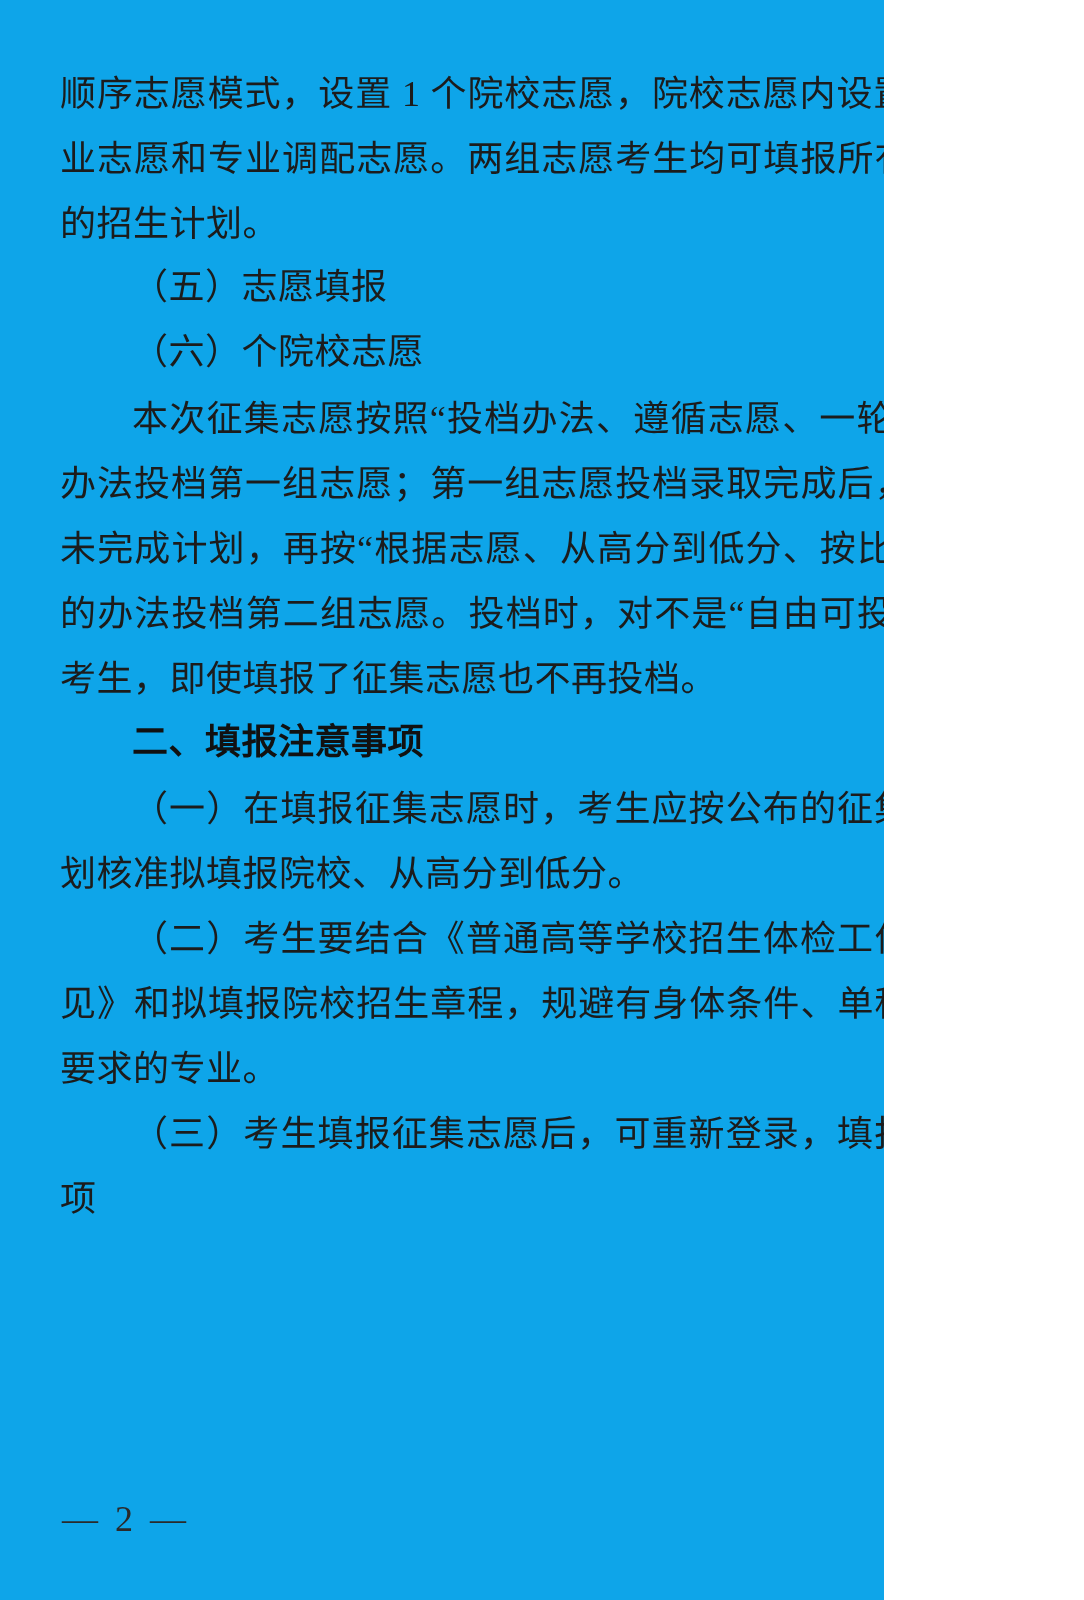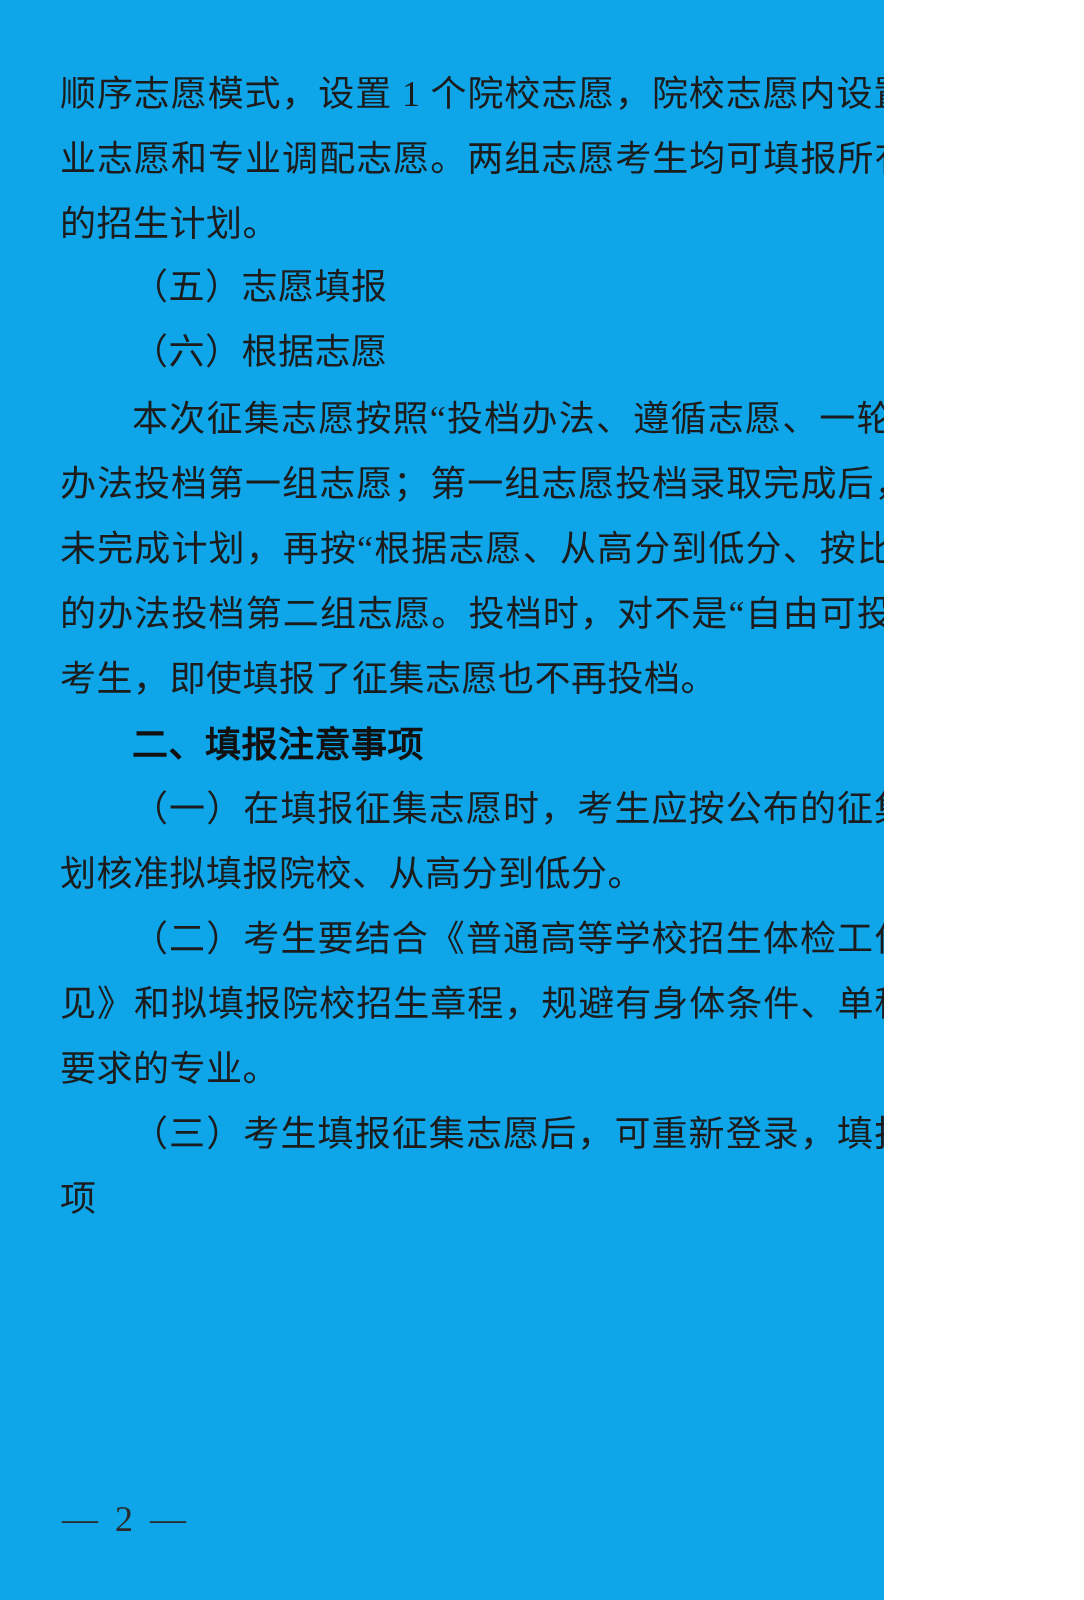--- a/index.html
+++ b/index.html
@@ -34,21 +34,21 @@
     text-indent: 2em;
   }
   .heading-kai {
     text-indent: 2em;
     letter-spacing: 2px;
     font-size: 36px;
     font-family: Liberation Mono, monospace;
   }
   .heading-bold {
     text-indent: 2em;
-    font-family: Liberation Sans, sans-serif;
+    font-family: Liberation Mono, monospace;
     font-weight: 700;
     font-size: 38px;
     letter-spacing: 3px;
     color: #111111;
   }
   .footer {
     position: absolute;
     left: 62px;
     bottom: 60px;
     font-size: 36px;
@@ -57,21 +57,21 @@
     font-family: "Liberation Serif", "DejaVu Serif", serif;
   }
 </style>
 </head>
 <body>
 
 <div class="page">
   <div class="content">
     <p class="body">顺序志愿模式，设置 1 个院校志愿，院校志愿内设置 6 个专业志愿和专业调配志愿。两组志愿考生均可填报所有未完成的招生计划。</p>
     <p class="heading-kai">（五）志愿填报</p>
-    <p class="heading-kai">（六）根据志愿</p>
+    <p class="heading-kai">（六）个院校志愿</p>
     <p class="indent">本次征集志愿按照“投档办法、遵循志愿、一轮投档”的办法投档第一组志愿；第一组志愿投档录取完成后，如仍有未完成计划，再按“根据志愿、从高分到低分、按比例投档”的办法投档第二组志愿。投档时，对不是“自由可投”状态的考生，即使填报了征集志愿也不再投档。</p>
     <p class="heading-bold">二、填报注意事项</p>
     <p class="indent">（一）在填报征集志愿时，考生应按公布的征集志愿计划核准拟填报院校、从高分到低分。</p>
     <p class="indent">（二）考生要结合《普通高等学校招生体检工作指导意见》和拟填报院校招生章程，规避有身体条件、单科成绩等要求的专业。</p>
     <p class="indent">（三）考生填报征集志愿后，可重新登录，填报注意事项</p>
   </div>
   <div class="footer">— 2 —</div>
 </div>
 
 </body></html>

